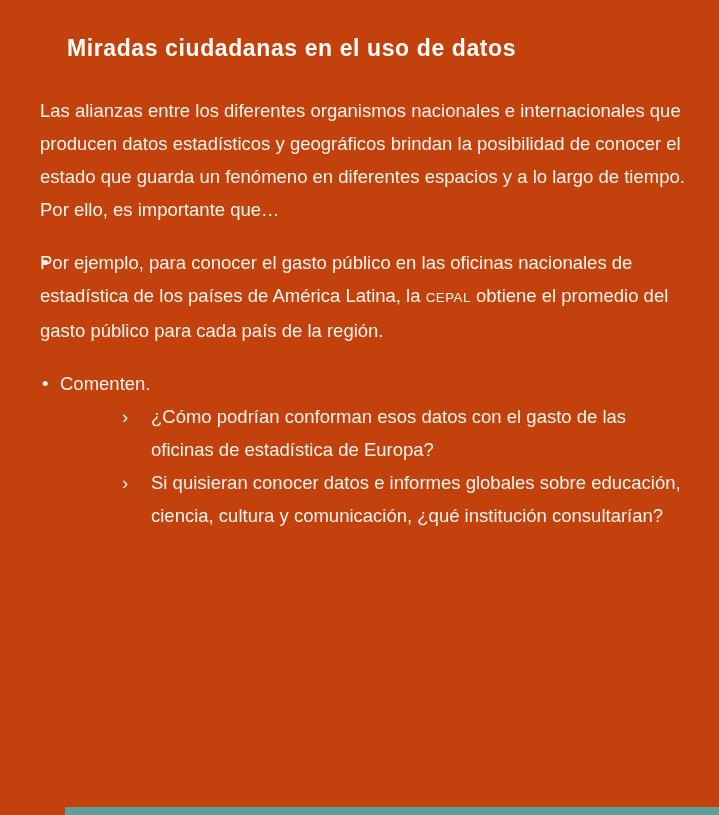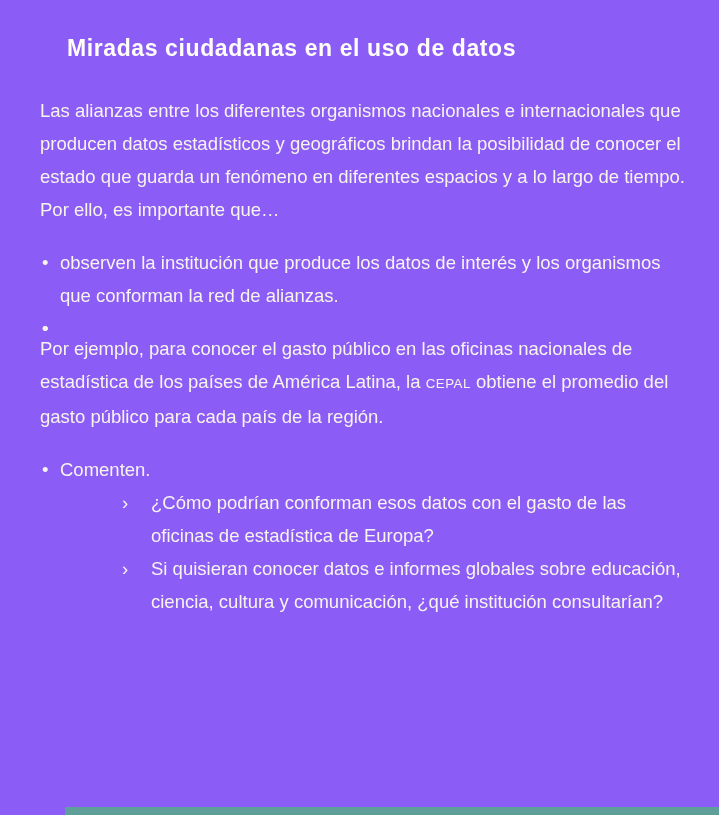--- a/index.html
+++ b/index.html
@@ -4,21 +4,21 @@
 <style>
   html, body { margin: 0; padding: 0; }
   body {
     width: 719px; height: 815px;
     font-family: "Liberation Sans", sans-serif;
     overflow: hidden;
   }
   .card {
     position: relative;
     width: 719px; height: 815px;
-    background: #8b5cf6;
+    background: #c2410c;
     box-sizing: border-box;
     padding: 34px 30px 0 40px;
     overflow: hidden;
   }
   .page-title {
     margin: 0 0 32px 27px;
     font-size: 23px;
     line-height: 28px;
     font-weight: bold;
     letter-spacing: 0.6px;
@@ -59,21 +59,20 @@
 
   <h1 class="page-title">Miradas ciudadanas en el uso de datos</h1>
 
   <div class="body-text">
 
     <p class="block">Las alianzas entre los diferentes organismos nacionales e internacionales que producen datos estadísticos y geográficos brindan la posibilidad de conocer el estado que guarda un fenómeno en diferentes espacios y a lo largo de tiempo. Por ello, es importante que…</p>
 
     <ul>
       <li>
         <span class="marker">•</span>
-        <span>observen la institución que produce los datos de interés y los organismos que conforman la red de alianzas.</span>
       </li>
       <li>
         <span class="marker">•</span>
       </li>
       <li>
         <span class="marker">•</span>
       </li>
     </ul>
 
     <p class="block"><span>Por ejemplo, para conocer el gasto público en las oficinas nacionales de estadística de los países de América Latina, la </span><span class="acronym">CEPAL</span><span> obtiene el promedio del gasto público para cada país de la región.</span></p>

